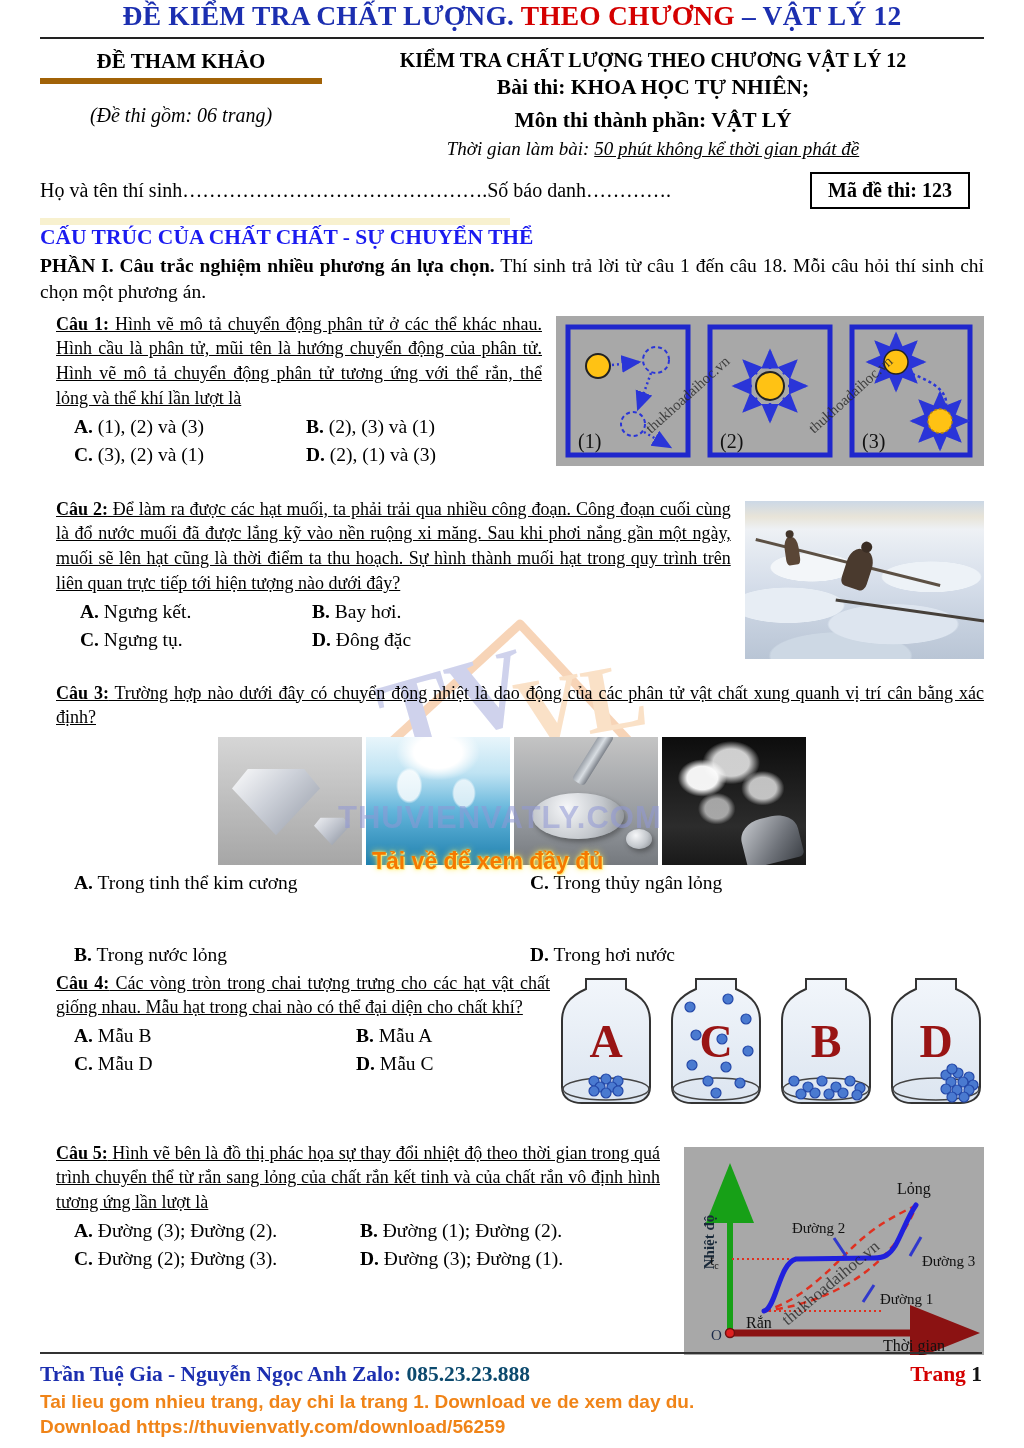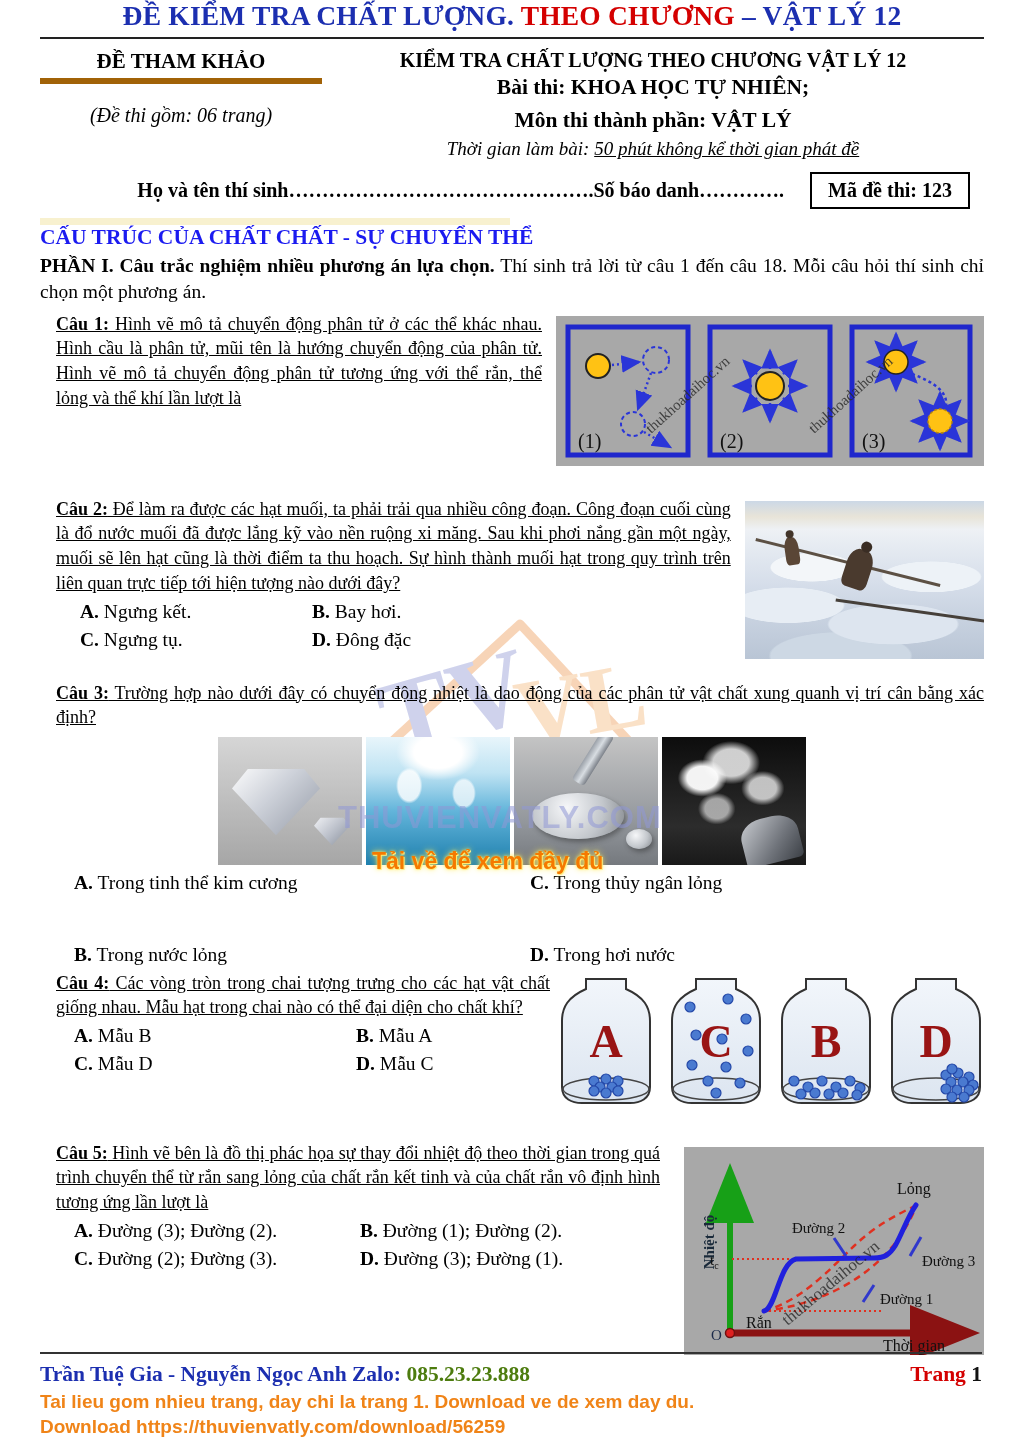--- a/index.html
+++ b/index.html
@@ -17,21 +17,21 @@
   .il2{font-weight:bold;font-size:21px;border-bottom:6px solid #a16207;padding-bottom:4px;}
   .il3{font-style:italic;font-size:20px;margin-top:20px;}
   .info-right{flex:1;text-align:center;}
   .ir1{font-weight:bold;font-size:20px;}
   .ir2{font-weight:bold;font-size:21.5px;margin-top:3px;}
   .ir3{font-weight:bold;font-size:21.5px;margin-top:8px;}
   .ir4{font-style:italic;font-size:19px;margin-top:5px;}
   .ir4 .ul{text-decoration:underline;}
   
   .cand-row{display:flex;align-items:center;margin-top:12px;}
-  .name-line{flex:1;font-weight:bold;font-size:20px;text-align:right;}
+  .name-line{flex:1;font-weight:normal;font-size:20px;}
   .code-box{border:2.5px solid #000;padding:5px 16px;font-weight:bold;font-size:20px;margin-left:26px;margin-right:14px;white-space:nowrap;}
   
   .sec-head{margin-top:16px;color:#1b1bf0;font-weight:bold;font-size:21.5px;position:relative;}
   .sec-head::before{content:"";position:absolute;left:0;top:-7px;width:470px;height:7px;background:#f8f1cf;}
   .part-line{font-size:19.5px;text-align:justify;margin-top:3px;line-height:1.35;}
   .part-line b{font-size:19.5px;}
   
   .jtxt{text-align:justify;font-size:18px;line-height:1.38;text-decoration:underline;}
   .qlabel{font-weight:bold;}
   .opts{display:grid;font-size:19.5px;line-height:1.42;margin-top:2px;}
@@ -99,21 +99,21 @@
   .wm-logo{position:absolute;left:352px;top:618px;width:330px;height:170px;opacity:.55;z-index:0;pointer-events:none;}
   .wm-site{position:absolute;left:338px;top:800px;z-index:2;font-family:"Liberation Sans",sans-serif;
            font-weight:bold;font-size:31px;letter-spacing:1px;color:rgba(144,152,214,.55);pointer-events:none;}
   .wm-hint{position:absolute;left:372px;top:848px;z-index:2;font-family:"Liberation Sans",sans-serif;
            font-weight:bold;font-size:23px;color:#f57900;
            text-shadow:0 0 7px #ffe95e,0 0 3px #ffe95e,1px 1px 0 #fff3a0;pointer-events:none;}
   
   .footer{position:absolute;left:40px;right:42px;top:1352px;border-top:2px solid #333;padding-top:8px;z-index:1;}
   .f1{display:flex;justify-content:space-between;font-weight:bold;font-size:21.5px;}
   .f1 .authors{color:#1c2fb0;}
-  .f1 .phone{color:#4d7c0f;}
+  .f1 .phone{color:#0c4a6e;}
   .f1 .pg .lbl{color:#d40000;}
   .f1 .pg .num{color:#111;}
   .f2{font-family:"Liberation Sans",sans-serif;font-weight:bold;font-size:19px;color:#f08418;margin-top:4px;}
   .f3{font-family:"Liberation Sans",sans-serif;font-weight:bold;font-size:19px;color:#f08418;margin-top:3px;}
   svg text{font-family:"Liberation Serif",serif;}
 </style>
 </head>
 <body>
 
 <div class="page">
@@ -156,20 +156,26 @@
 
     <div class="sec-head">CẤU TRÚC CỦA CHẤT CHẤT - SỰ CHUYỂN THỂ</div>
     <div class="part-line">
       <b>PHẦN I. Câu trắc nghiệm nhiều phương án lựa chọn.</b><span> Thí sinh trả lời từ câu 1 đến câu 18. Mỗi câu hỏi thí sinh chỉ chọn một phương án.</span>
     </div>
 
     <div class="q1">
       <div class="left">
         <div class="jtxt">
           <span class="qlabel">Câu 1:</span><span> Hình vẽ mô tả chuyển động phân tử ở các thể khác nhau. Hình cầu là phân tử, mũi tên là hướng chuyển động của phân tử. Hình vẽ mô tả chuyển động phân tử tương ứng với thể rắn, thể lỏng và thể khí lần lượt là</span>
+        </div>
+        <div class="opts">
+          <div class="opt"><b>A.</b><span> (1), (2) và (3)</span></div>
+          <div class="opt"><b>B.</b><span> (2), (3) và (1)</span></div>
+          <div class="opt"><b>C.</b><span> (3), (2) và (1)</span></div>
+          <div class="opt"><b>D.</b><span> (2), (1) và (3)</span></div>
         </div>
       </div>
       <div class="fig">
         <svg width="428" height="150" viewBox="0 0 428 150">
           <defs>
             <marker id="ah1" markerWidth="9" markerHeight="9" refX="7" refY="3.5" orient="auto">
               <path d="M0,0 L8,3.5 L0,7 Z" fill="#2a35d8"></path>
             </marker>
           </defs>
           <rect width="428" height="150" fill="#a8a8a8"></rect>

